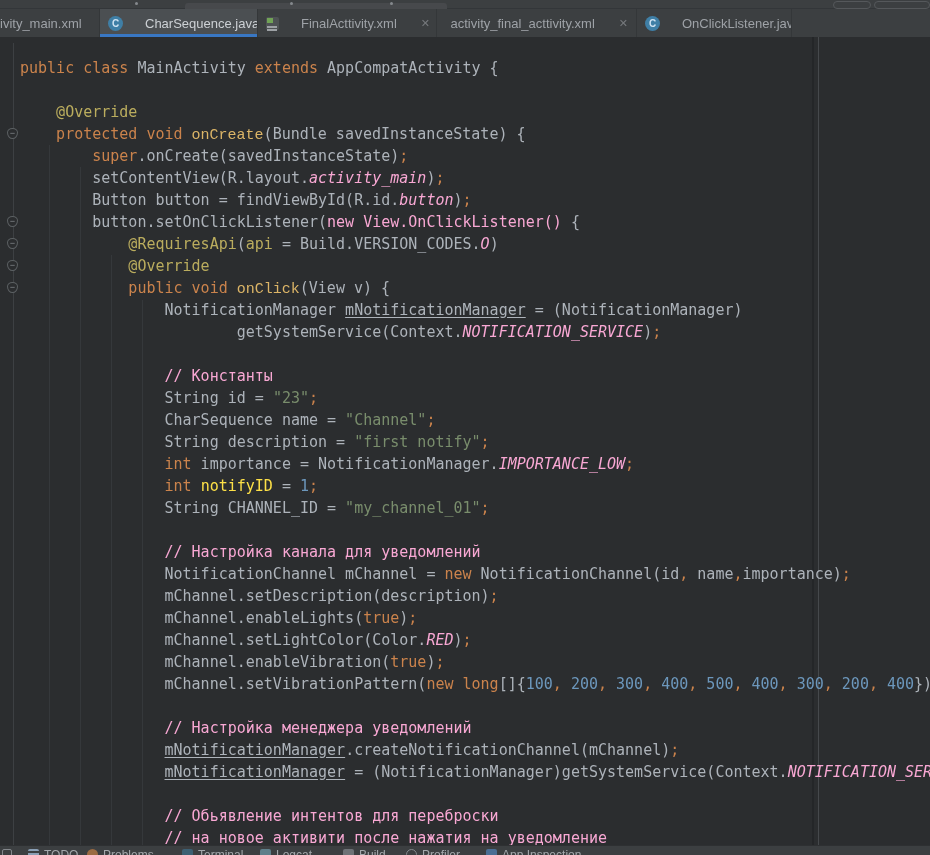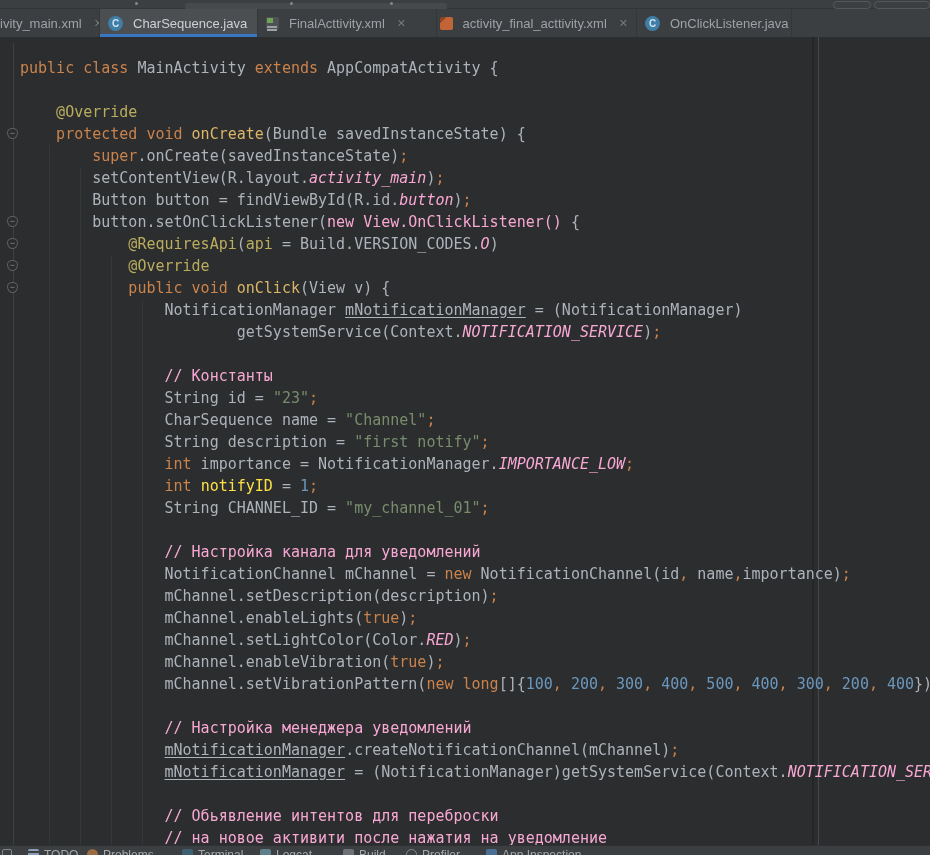--- a/index.html
+++ b/index.html
@@ -10,21 +10,21 @@
   }
   
   .toolbar-sliver{position:relative;height:8px;background:#3C3F41;border-bottom:1px solid #333639;}
   .combo-hint{position:absolute;left:185px;top:3px;width:262px;height:6px;background:#47494C;border-radius:3px 3px 0 0;}
   .tdot{position:absolute;top:2px;width:3px;height:3px;border-radius:50%;background:#85898D;}
   .runrect{position:absolute;top:1px;height:6px;border:1px solid #55585B;border-radius:4px;background:#3C3F41;}
   .rr1{left:833px;width:36px;}
   .rr2{left:874px;width:54px;}
   
   .tab-bar{display:flex;height:28px;background:#3C3F41;}
-  .tab{position:relative;display:flex;align-items:center;gap:10px;height:100%;
+  .tab{position:relative;display:flex;align-items:center;gap:22px;height:100%;
        padding:0 8px;box-sizing:border-box;border-right:1px solid #343739;
        white-space:nowrap;overflow:hidden;cursor:default;}
   .tab .tab-label{font-size:13px;color:#9EA2A7;}
   .tab.sel{background:#4B4F52;}
   .tab.sel .tab-label{color:#CDD1D5;}
   .tab .underline{display:none;}
   .tab.sel .underline{display:block;position:absolute;left:0;right:0;bottom:0;height:3px;background:#3977C3;}
   .tab-close{font-size:11px;color:#76797D;margin-left:2px;}
   .t1{width:100px;padding-left:0;}
   .t2{width:158px;}
@@ -46,21 +46,21 @@
     border-radius:50% 50% 50% 50% / 42% 42% 58% 58%;
     font-size:9px;line-height:9px;text-align:center;z-index:3;}
   .iguide{position:absolute;width:1px;background:#35383B;z-index:1;}
   .margin-dark{position:absolute;left:812px;top:0;bottom:0;width:2px;background:#242628;}
   .margin-light{position:absolute;left:818px;top:0;bottom:0;width:1px;background:#46494C;}
   #code{position:absolute;left:20px;top:20px;margin:0;z-index:2;
         font-family:"DejaVu Sans Mono",monospace;font-size:15px;line-height:22px;color:#ADB3BA;}
   #code .cl{height:22px;white-space:pre;}
   .pl{color:#ADB3BA;}
   .kw{color:#CB834C;}
-  .md{color:#DCB567;}
+  .md{color:#DCB567;font-family:Liberation Mono, monospace;}
   .an{color:#BBAD5E;}
   .st{color:#798D6C;}
   .nm{color:#6C97BC;}
   .cm{color:#f9a8d4;}
   .cn{color:#f9a8d4;font-style:italic;}
   .dim{color:#f9a8d4;}
   .un{color:#fde047;}
   .fld{color:#ADB3BA;text-decoration:underline;text-underline-offset:2px;}
   
   .bottom-bar{position:relative;height:10px;background:#3C3F41;border-top:1px solid #2E3032;overflow:hidden;}

